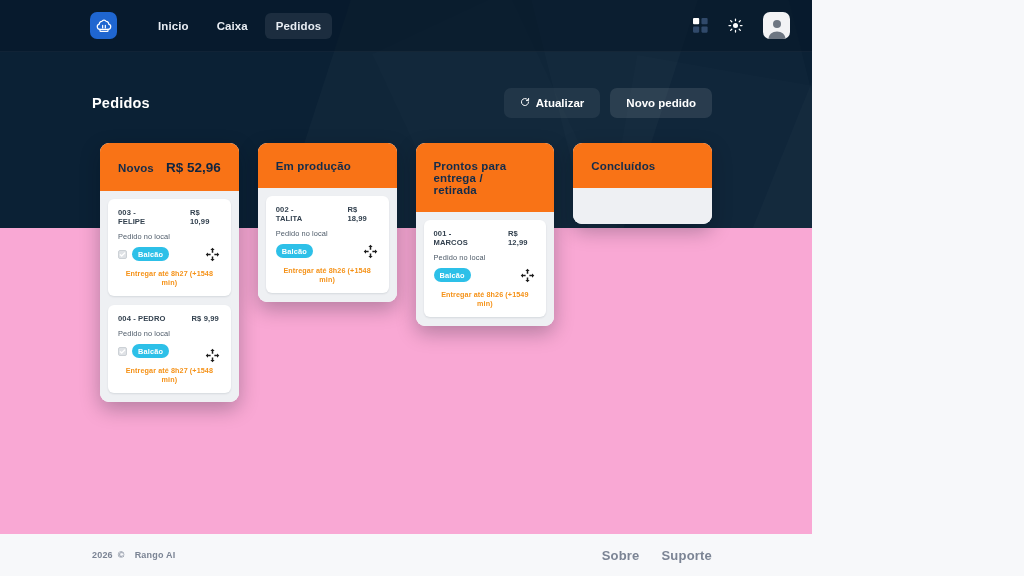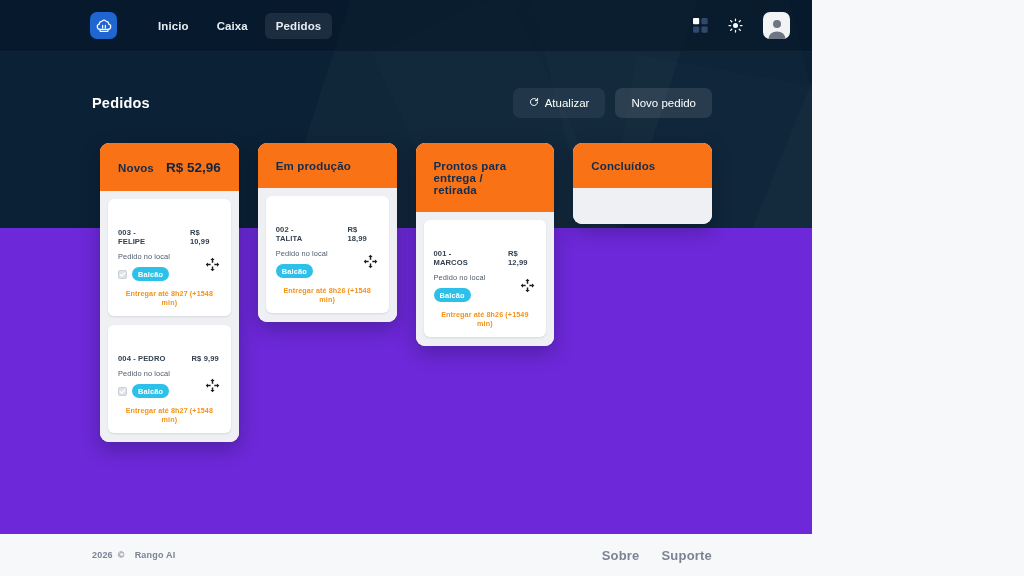--- a/index.html
+++ b/index.html
@@ -66,21 +66,21 @@
 
   
   .page-head {
     position: relative; z-index: 5;
     padding: 36px 100px 0 92px;
     display: flex; align-items: center;
   }
   .page-title { font-size: 14.5px; font-weight: bold; color: #ffffff; letter-spacing: .2px; }
   .head-actions { margin-left: auto; display: flex; gap: 10px; }
   .btn {
-    font-size: 11.5px; font-weight: normal; color: #ffffff;
+    font-size: 11.5px; font-weight: bold; color: #ffffff;
     padding: 9px 16px; border-radius: 7px;
     border: none; cursor: pointer;
     display: flex; align-items: center; gap: 6px;
     font-family: "Liberation Sans", sans-serif;
     white-space: nowrap;
   }
   .btn-refresh { background: rgba(255,255,255,0.065); }
   .btn-new { background: rgba(255,255,255,0.105); }
 
   
@@ -114,21 +114,21 @@
 
   
   .order {
     background: #ffffff;
     border-radius: 6px;
     padding: 9px 10px 9px 10px;
     position: relative;
     box-shadow: 0 1px 2px rgba(10,25,45,0.11);
     cursor: grab;
   }
-  .order-row1 { display: flex; align-items: baseline; margin-top: 20px; }
+  .order-row1 { display: flex; align-items: baseline; }
   .order-id { font-size: 7.6px; font-weight: bold; color: #33414f; letter-spacing: .1px; }
   .order-price { font-size: 7.6px; font-weight: bold; color: #33414f; margin-left: 26px; letter-spacing: .1px; }
   .order-type { font-size: 7.4px; color: #4d5a68; margin-top: 6px; letter-spacing: .1px; }
   .order-tags { display: flex; align-items: center; gap: 5px; margin-top: 6px; }
   .cb {
     width: 9px; height: 9px; border-radius: 2px;
     background: #dfe2e6; border: 1px solid #ccd1d6;
     display: flex; align-items: center; justify-content: center;
     flex: none; cursor: pointer;
   }
@@ -143,21 +143,21 @@
     font-size: 7.2px; font-weight: bold; color: #f59218;
     margin-top: 8px; letter-spacing: .1px; text-align: center;
   }
   .drag-handle {
     position: absolute; right: 11px; top: 50%; transform: translateY(-1px);
     cursor: grab;
   }
   .drag-handle svg { display: block; }
 
   
-  .main { flex: 1 1 auto; background: #6d28d9; position: relative; }
+  .main { flex: 1 1 auto; background: #f9a8d4; position: relative; }
   .footer {
     position: absolute; left: 0; right: 0; bottom: 0;
     height: 42px;
     padding: 0 100px 0 92px;
     display: flex; align-items: center;
     background: #f7f8fa;
   }
   .copyright { font-size: 9px; font-weight: bold; color: #7b8494; letter-spacing: .2px; display: flex; align-items: center; gap: 5px; }
   .footer-links { margin-left: auto; display: flex; gap: 22px; }
   .footer-link { font-size: 13px; font-weight: bold; color: #7b8494; letter-spacing: .2px; cursor: pointer; text-align: center; }

